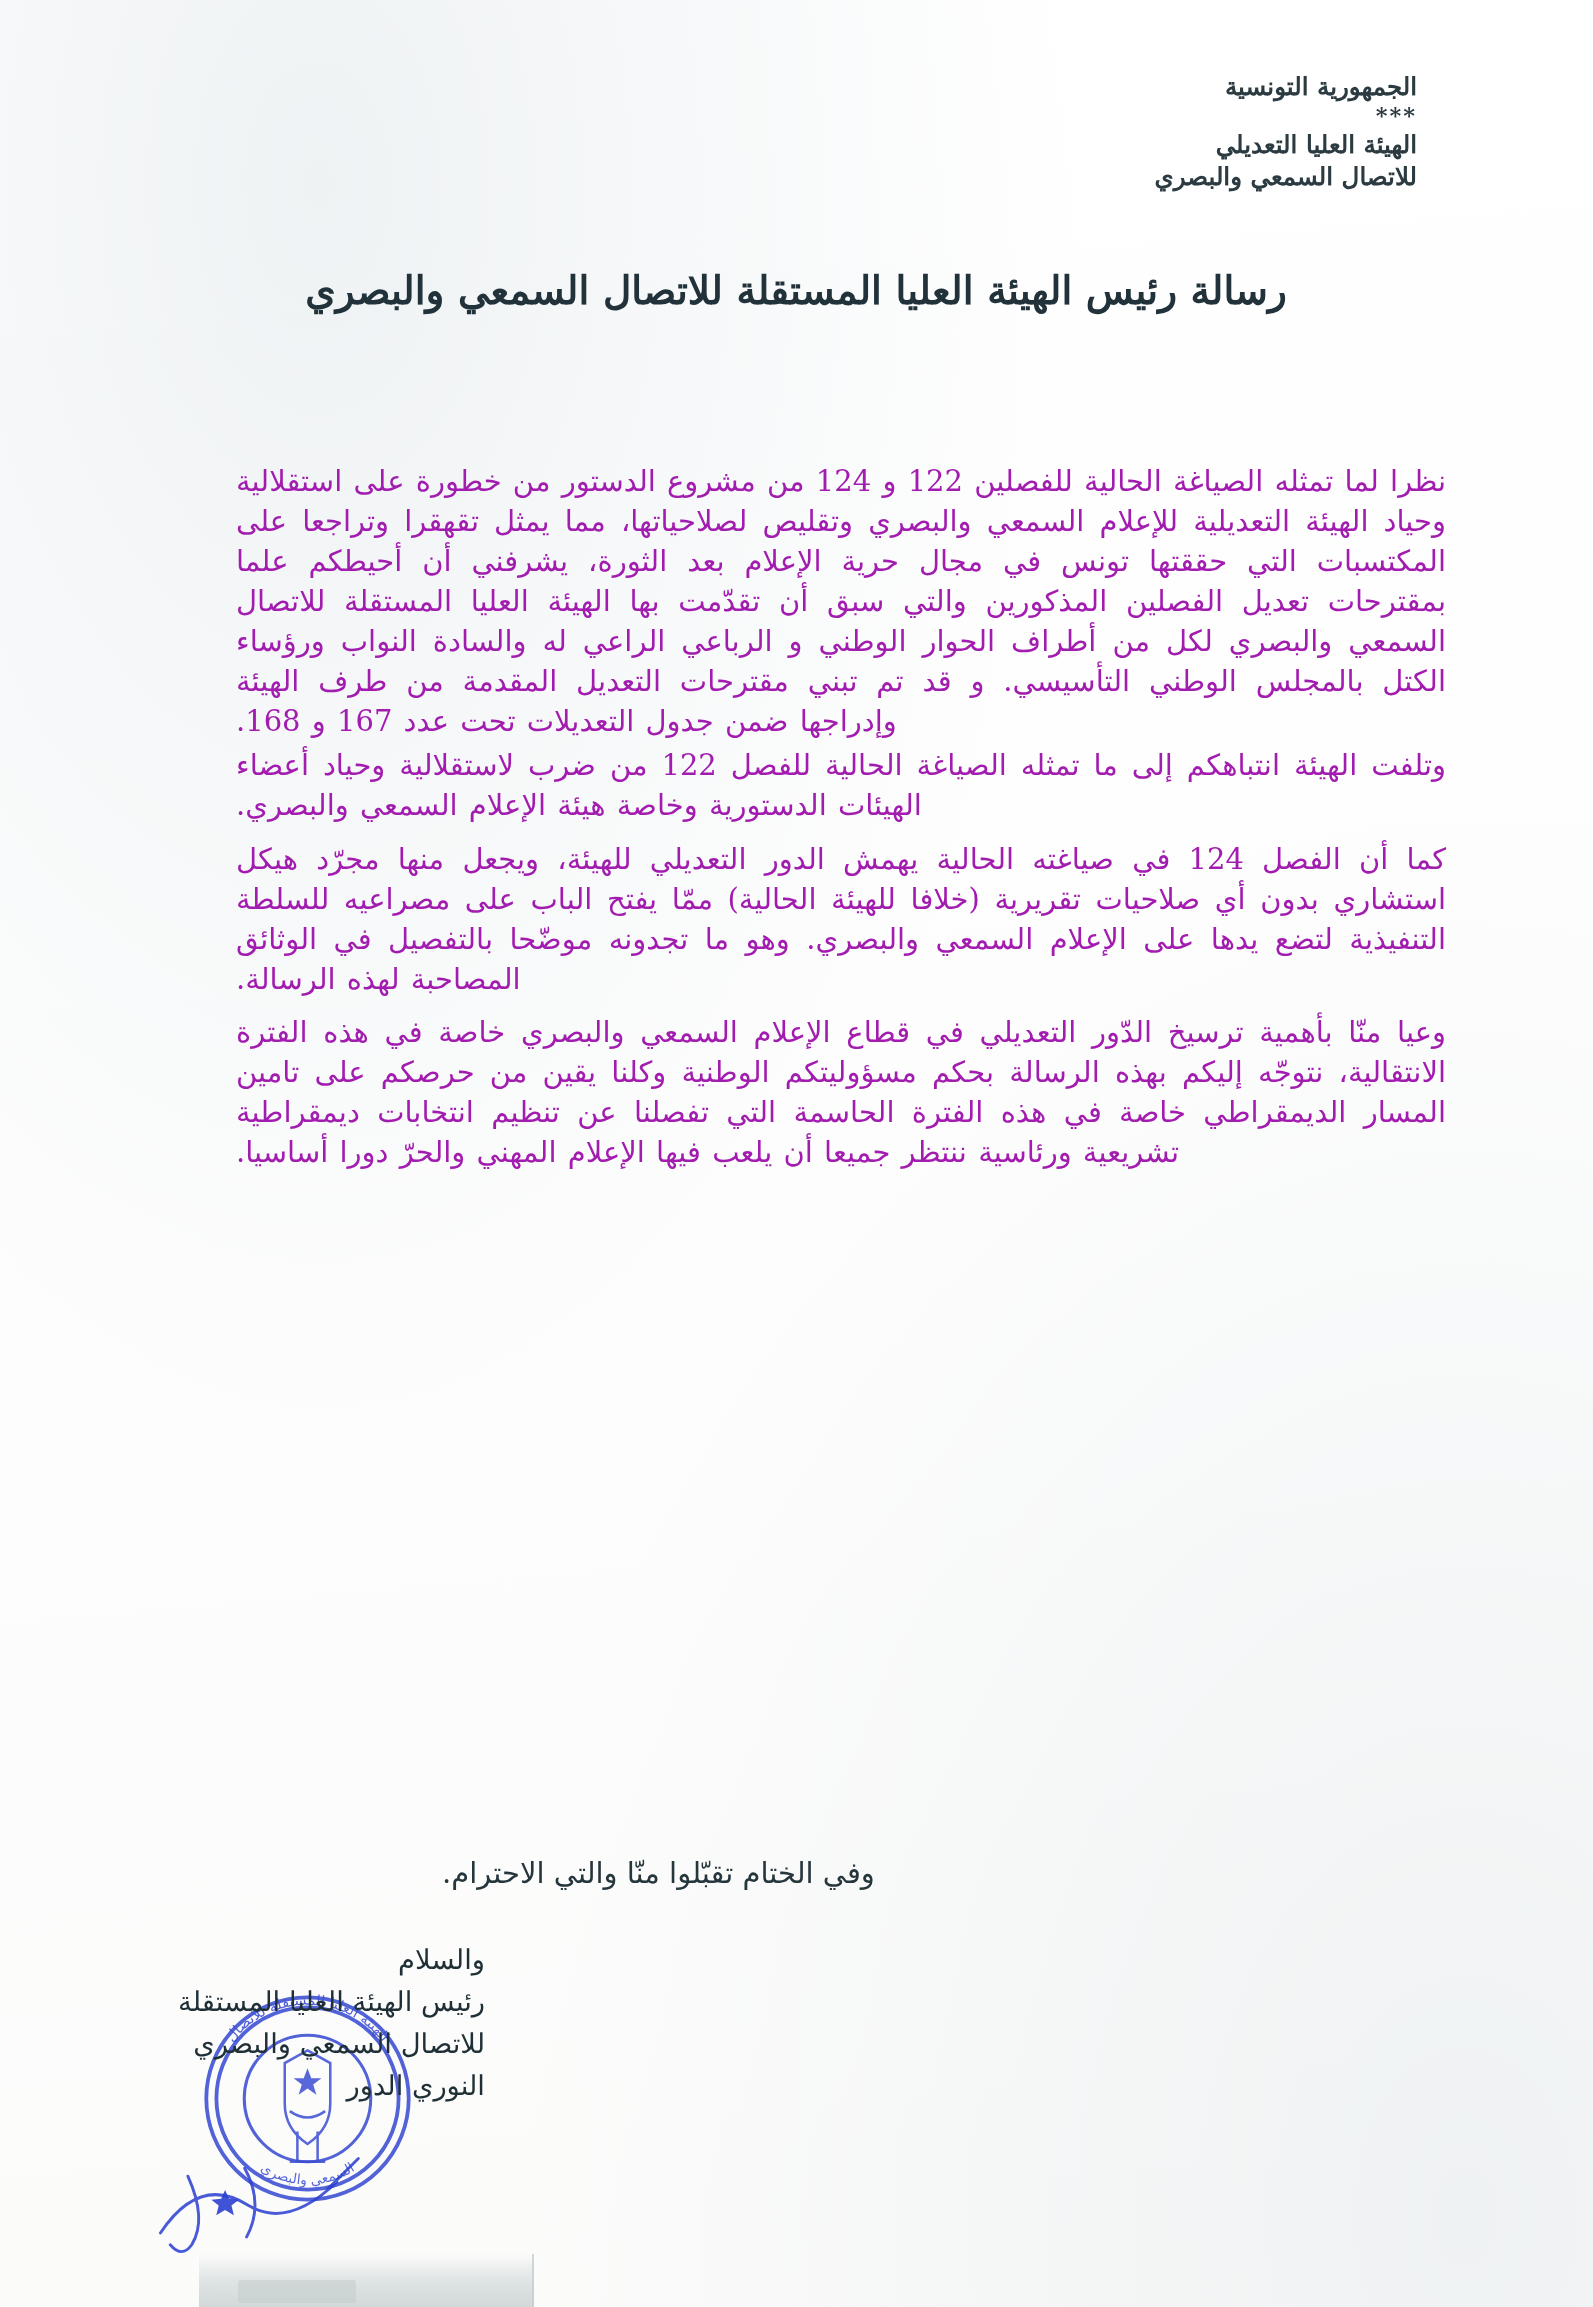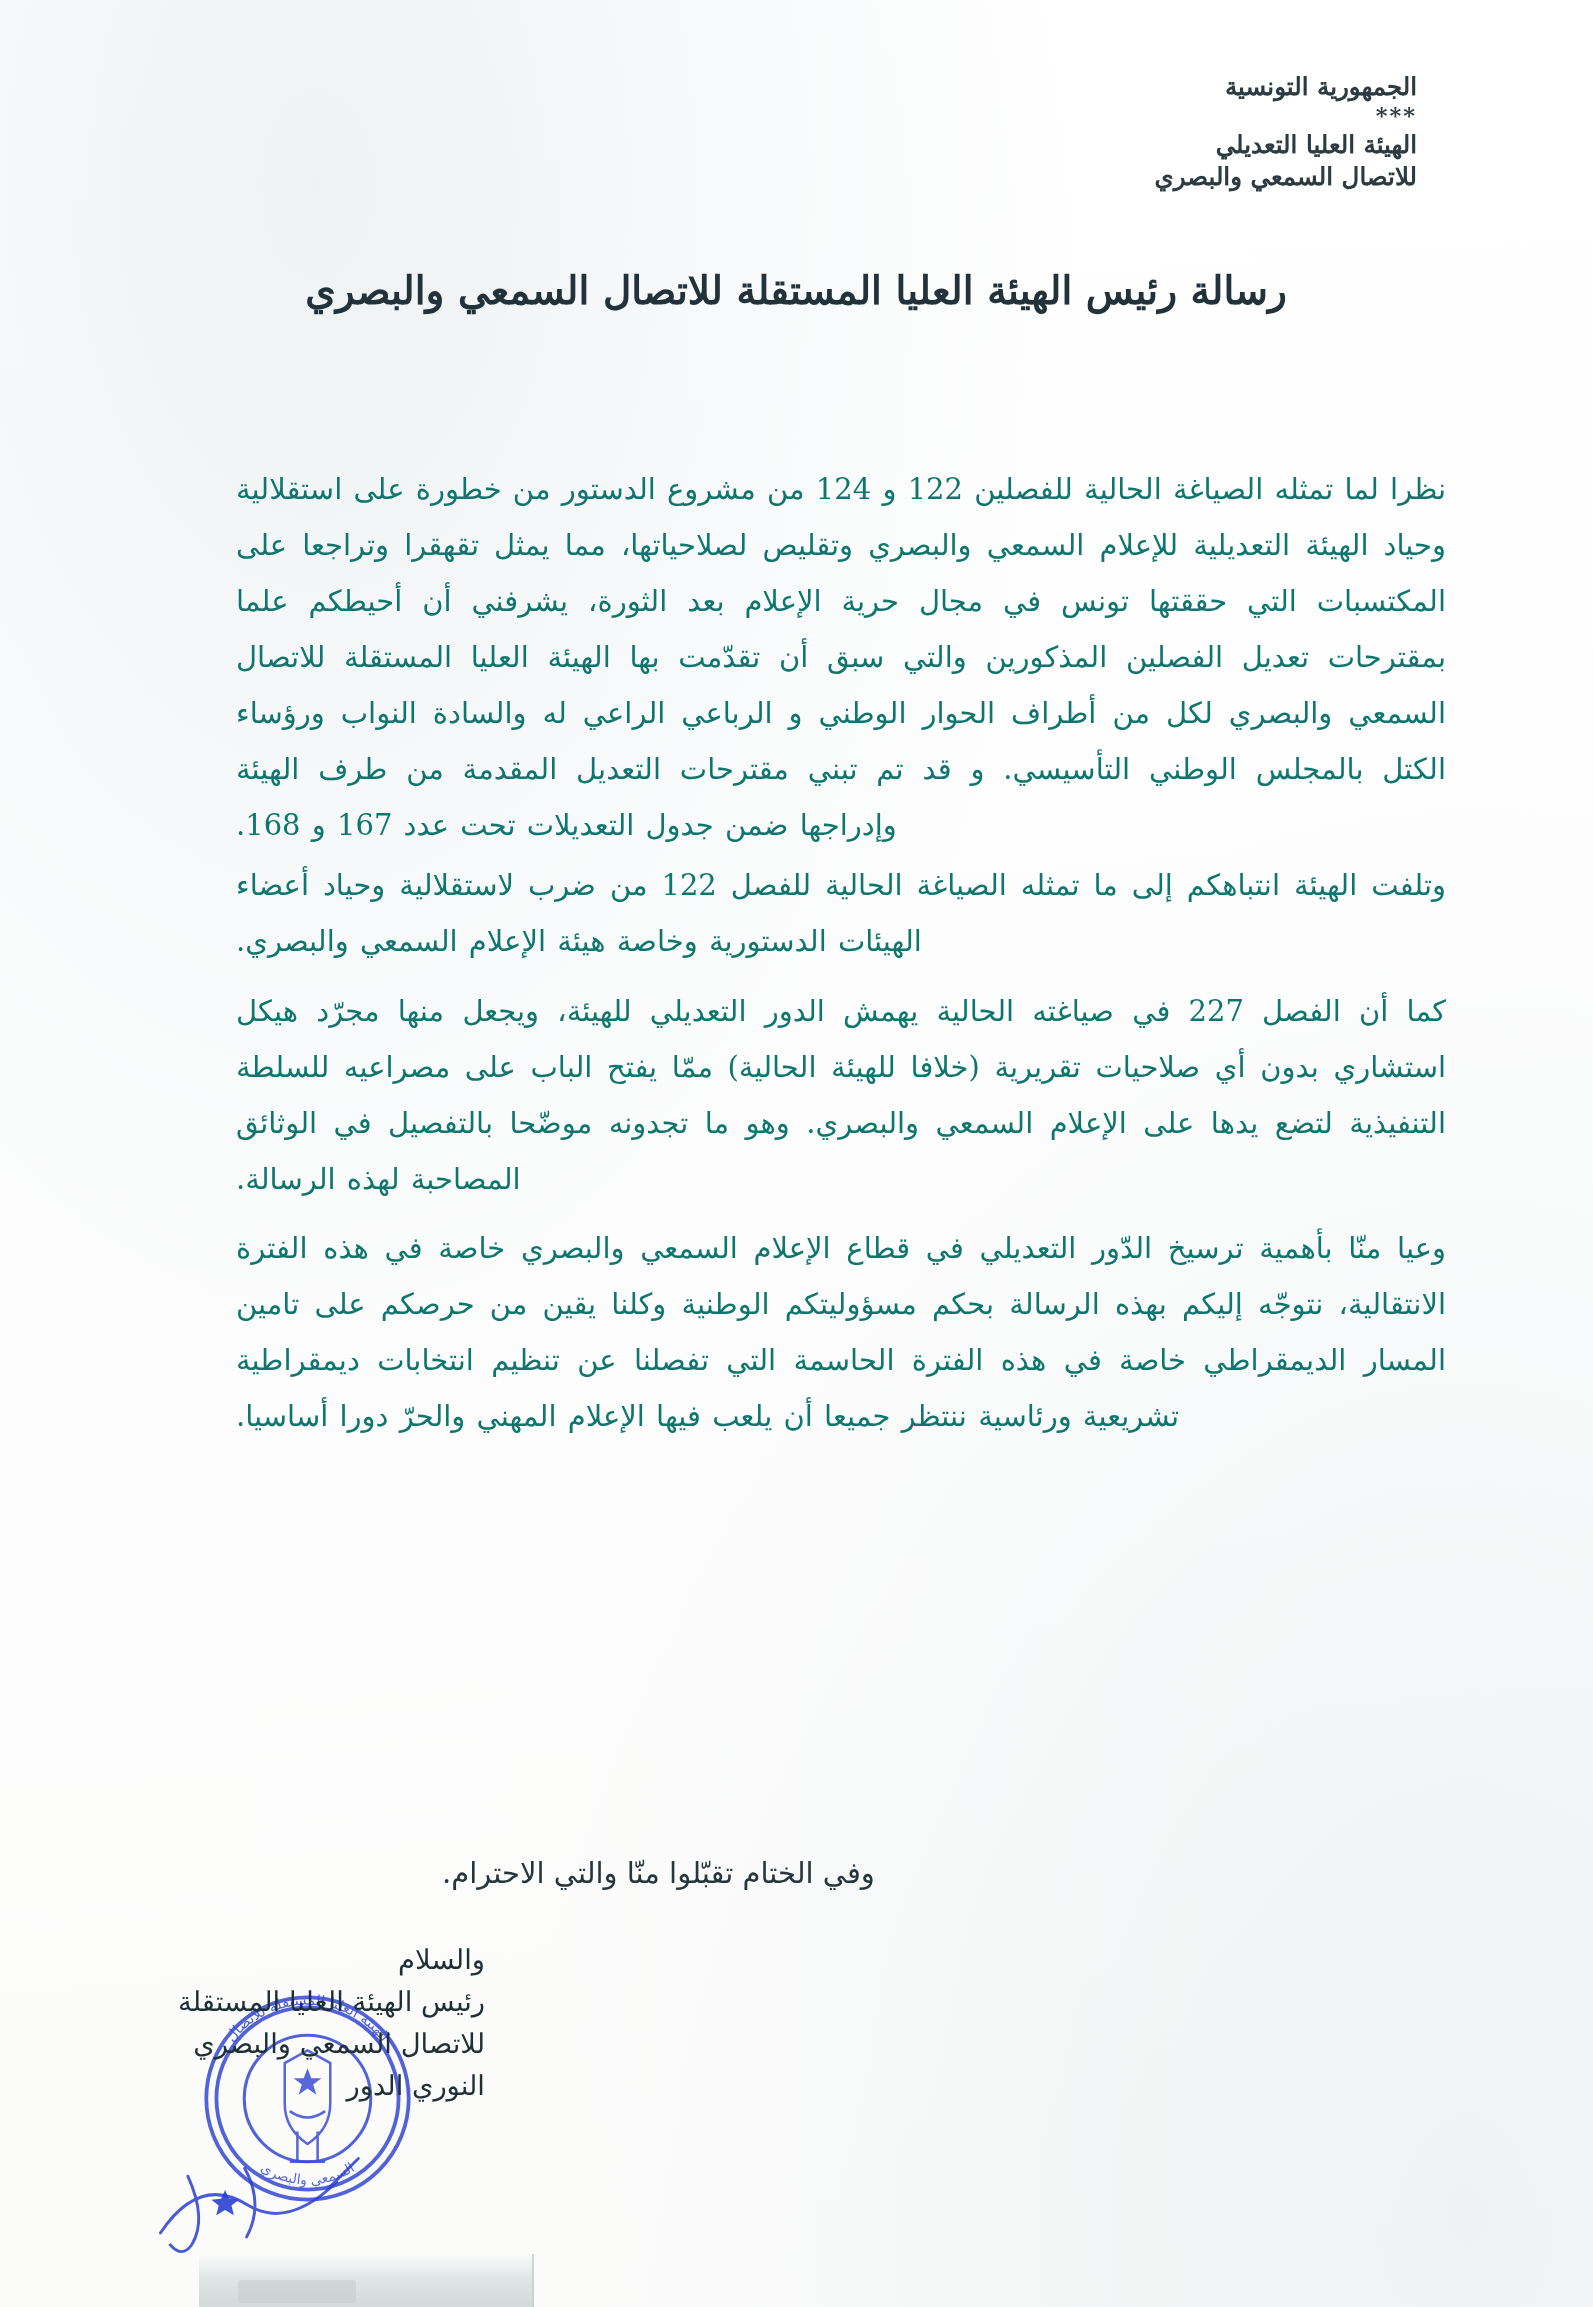--- a/index.html
+++ b/index.html
@@ -94,22 +94,22 @@
   .body-block {
     position: absolute;
     top: 461px;
     right: 147px;
     width: 1210px;
   }
   .para {
     text-align: justify;
     text-align-last: left;
     font-size: 29px;
-    line-height: 56px;
-    color: #0f766e;
+    line-height: 40px;
+    color: #a21caf;
     margin: 0 0 9.8px 0;
     word-spacing: 2px;
   }
   .para.p-first { margin-bottom: 3.9px; }
   .para.p-tail  { text-align-last: left; }
   .para.p-block { margin-top: 13.7px; }
 
   
   .closing {
     position: absolute;
@@ -202,21 +202,21 @@
   </div>
 
   <div class="doc-title">
     <div class="t-line">رسالة رئيس الهيئة العليا المستقلة للاتصال السمعي والبصري</div>
   </div>
 
 
   <div class="body-block">
     <p class="para p-first">نظرا لما تمثله الصياغة الحالية للفصلين 122 و 124 من مشروع الدستور من خطورة على استقلالية وحياد الهيئة التعديلية للإعلام السمعي والبصري وتقليص لصلاحياتها، مما يمثل تقهقرا وتراجعا على المكتسبات التي حققتها تونس في مجال حرية الإعلام بعد الثورة، يشرفني أن أحيطكم علما بمقترحات تعديل الفصلين المذكورين والتي سبق أن تقدّمت بها الهيئة العليا المستقلة للاتصال السمعي والبصري لكل من أطراف الحوار الوطني و الرباعي الراعي له والسادة النواب ورؤساء الكتل بالمجلس الوطني التأسيسي. و قد تم تبني مقترحات التعديل المقدمة من طرف الهيئة وإدراجها ضمن جدول التعديلات تحت عدد 167 و 168.</p>
     <p class="para p-tail">وتلفت الهيئة انتباهكم إلى ما تمثله الصياغة الحالية للفصل 122 من ضرب لاستقلالية وحياد أعضاء الهيئات الدستورية وخاصة هيئة الإعلام السمعي والبصري.</p>
-    <p class="para p-block">كما أن الفصل 227 في صياغته الحالية يهمش الدور التعديلي للهيئة، ويجعل منها مجرّد هيكل استشاري بدون أي صلاحيات تقريرية (خلافا للهيئة الحالية) ممّا يفتح الباب على مصراعيه للسلطة التنفيذية لتضع يدها على الإعلام السمعي والبصري. وهو ما تجدونه موضّحا بالتفصيل في الوثائق المصاحبة لهذه الرسالة.</p>
+    <p class="para p-block">كما أن الفصل 124 في صياغته الحالية يهمش الدور التعديلي للهيئة، ويجعل منها مجرّد هيكل استشاري بدون أي صلاحيات تقريرية (خلافا للهيئة الحالية) ممّا يفتح الباب على مصراعيه للسلطة التنفيذية لتضع يدها على الإعلام السمعي والبصري. وهو ما تجدونه موضّحا بالتفصيل في الوثائق المصاحبة لهذه الرسالة.</p>
     <p class="para p-block">وعيا منّا بأهمية ترسيخ الدّور التعديلي في قطاع الإعلام السمعي والبصري خاصة في هذه الفترة الانتقالية، نتوجّه إليكم بهذه الرسالة بحكم مسؤوليتكم الوطنية وكلنا يقين من حرصكم على تامين المسار الديمقراطي خاصة في هذه الفترة الحاسمة التي تفصلنا عن تنظيم انتخابات ديمقراطية تشريعية ورئاسية  ننتظر جميعا أن يلعب فيها الإعلام المهني والحرّ دورا أساسيا.</p>
   </div>
 
   <div class="closing">وفي الختام تقبّلوا منّا والتي الاحترام.</div>
 
   <div class="stamp">
     <svg viewBox="0 0 200 200" xmlns="http://www.w3.org/2000/svg">
       <defs>
         <path id="stampArcTop" d="M 26,100 A 74,74 0 0 1 174,100" fill="none"></path>
         <path id="stampArcBottom" d="M 32,100 A 68,68 0 0 0 168,100" fill="none"></path>

